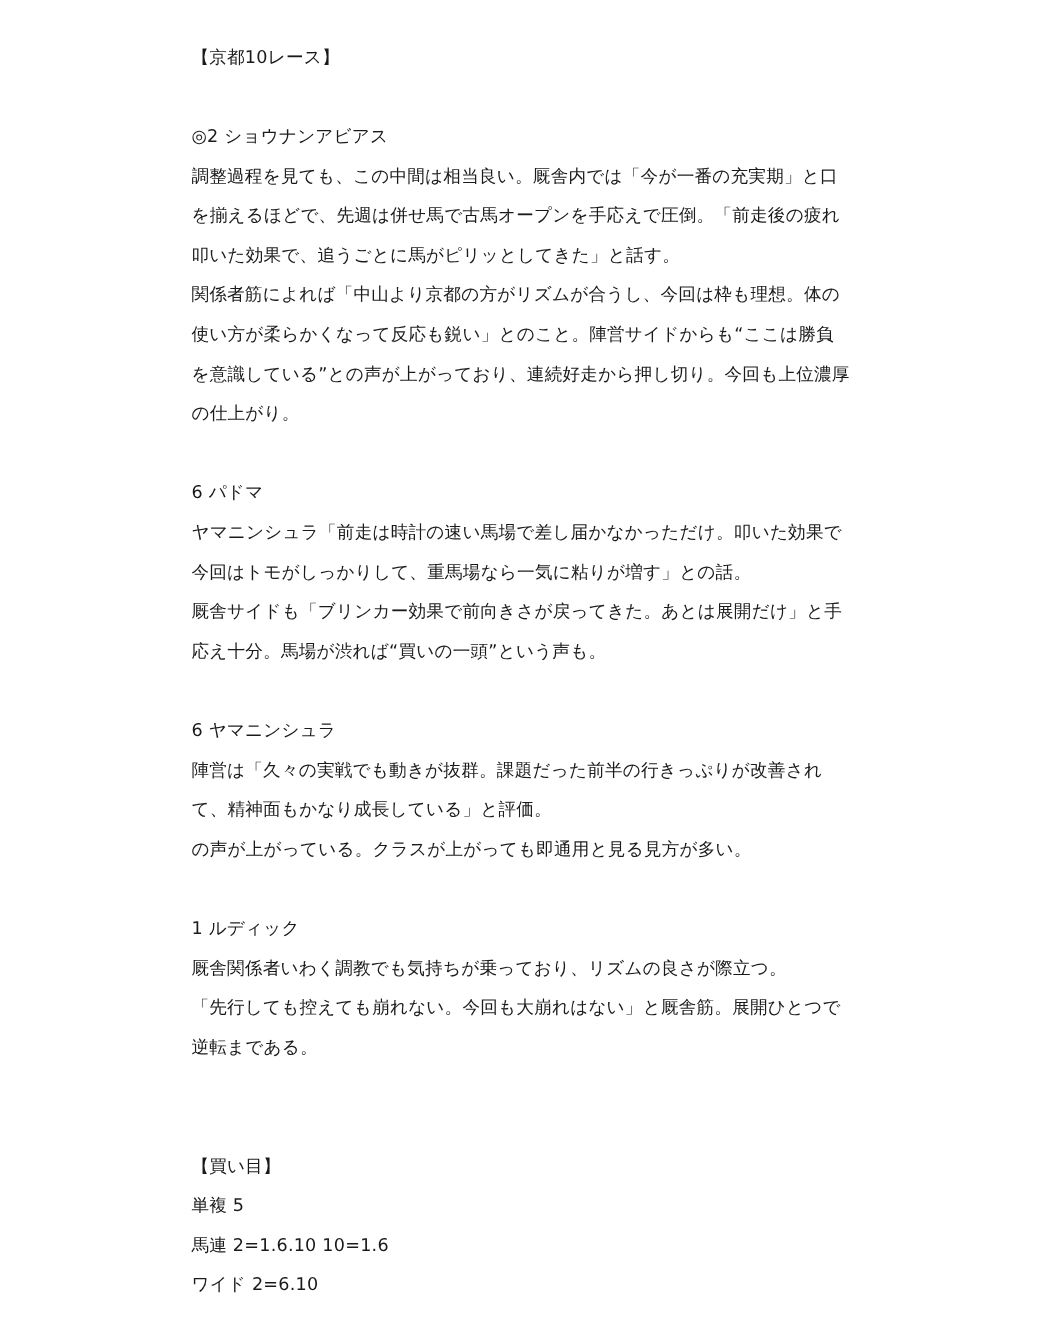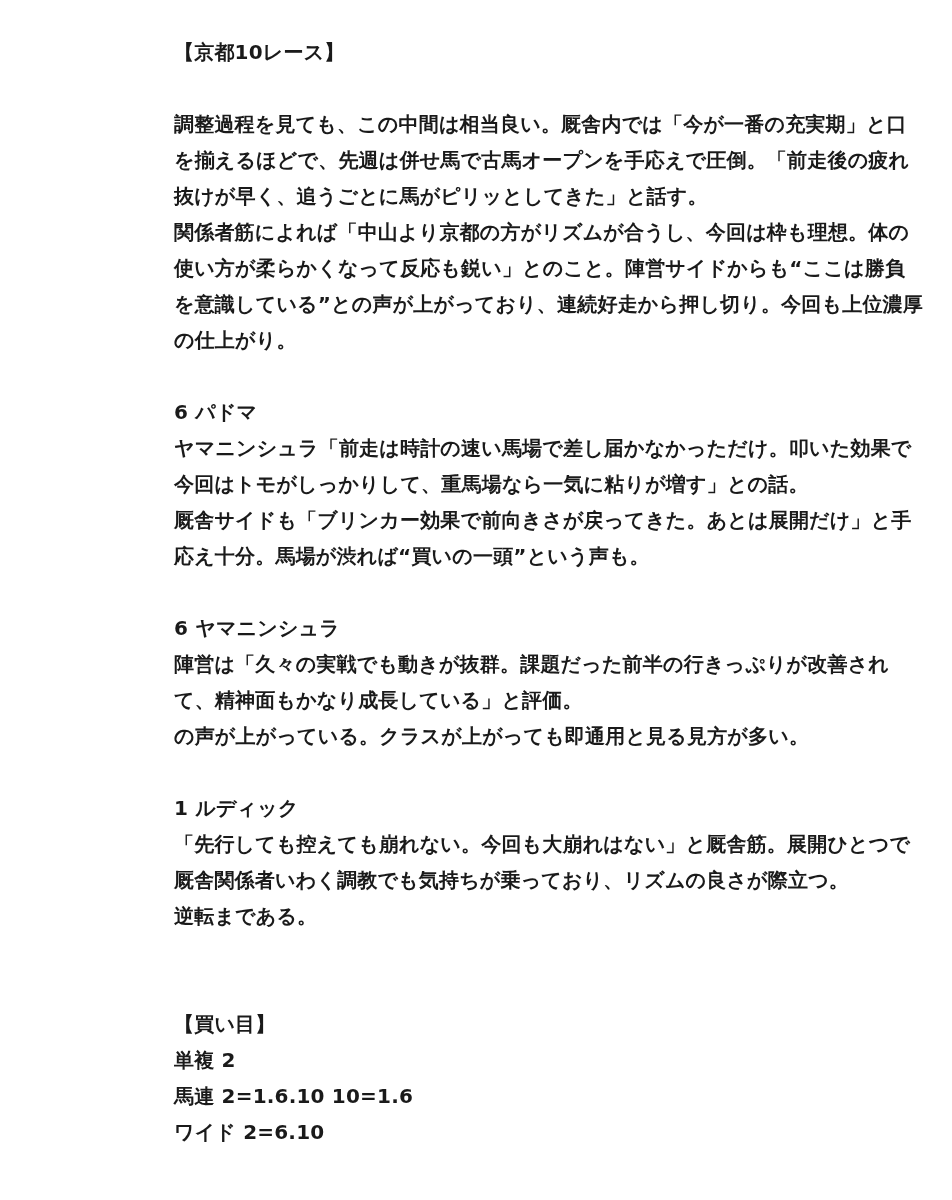--- a/index.html
+++ b/index.html
@@ -1,33 +1,34 @@
 <!DOCTYPE html>
 <html><head>
 <meta charset="utf-8">
 <style>
   html, body { margin: 0; padding: 0; background: #ffffff; }
   body { width: 952px; height: 1200px; overflow: hidden; position: relative;
          font-family: "DejaVu Sans", "Liberation Sans", sans-serif; color: #1a1a1a; }
   .doc { position: absolute; left: 174px; top: 34px; width: 620px; }
-  .line { font-size: 20px; line-height: 36px; height: 36px; white-space: nowrap; letter-spacing: 0.2px; font-weight: bold; }
+  .line { font-size: 16px; line-height: 36px; height: 36px; white-space: nowrap; letter-spacing: 0.2px; }
   .gap { height: 36px; }
   .gap2 { height: 72px; }
 </style>
 </head>
 <body>
 
 <div class="doc">
   <div class="line">【京都10レース】</div>
   <div class="gap"></div>
 
   <div>
+    <div class="line">◎2 ショウナンアビアス</div>
     <div class="line">調整過程を見ても、この中間は相当良い。厩舎内では「今が一番の充実期」と口</div>
     <div class="line">を揃えるほどで、先週は併せ馬で古馬オープンを手応えで圧倒。「前走後の疲れ</div>
-    <div class="line">抜けが早く、追うごとに馬がピリッとしてきた」と話す。</div>
+    <div class="line">叩いた効果で、追うごとに馬がピリッとしてきた」と話す。</div>
     <div class="line">関係者筋によれば「中山より京都の方がリズムが合うし、今回は枠も理想。体の</div>
     <div class="line">使い方が柔らかくなって反応も鋭い」とのこと。陣営サイドからも“ここは勝負</div>
     <div class="line">を意識している”との声が上がっており、連続好走から押し切り。今回も上位濃厚</div>
     <div class="line">の仕上がり。</div>
   </div>
   <div class="gap"></div>
 
   <div>
     <div class="line">6 パドマ</div>
     <div class="line">ヤマニンシュラ「前走は時計の速い馬場で差し届かなかっただけ。叩いた効果で</div>
@@ -40,25 +41,25 @@
   <div>
     <div class="line">6 ヤマニンシュラ</div>
     <div class="line">陣営は「久々の実戦でも動きが抜群。課題だった前半の行きっぷりが改善され</div>
     <div class="line">て、精神面もかなり成長している」と評価。</div>
     <div class="line">の声が上がっている。クラスが上がっても即通用と見る見方が多い。</div>
   </div>
   <div class="gap"></div>
 
   <div>
     <div class="line">1 ルディック</div>
+    <div class="line">厩舎関係者いわく調教でも気持ちが乗っており、リズムの良さが際立つ。</div>
     <div class="line">「先行しても控えても崩れない。今回も大崩れはない」と厩舎筋。展開ひとつで</div>
-    <div class="line">厩舎関係者いわく調教でも気持ちが乗っており、リズムの良さが際立つ。</div>
     <div class="line">逆転まである。</div>
   </div>
   <div class="gap2"></div>
 
   <div>
     <div class="line">【買い目】</div>
-    <div class="line">単複 2</div>
+    <div class="line">単複 5</div>
     <div class="line">馬連 2=1.6.10 10=1.6</div>
     <div class="line">ワイド 2=6.10</div>
   </div>
 </div>
 
 </body></html>

